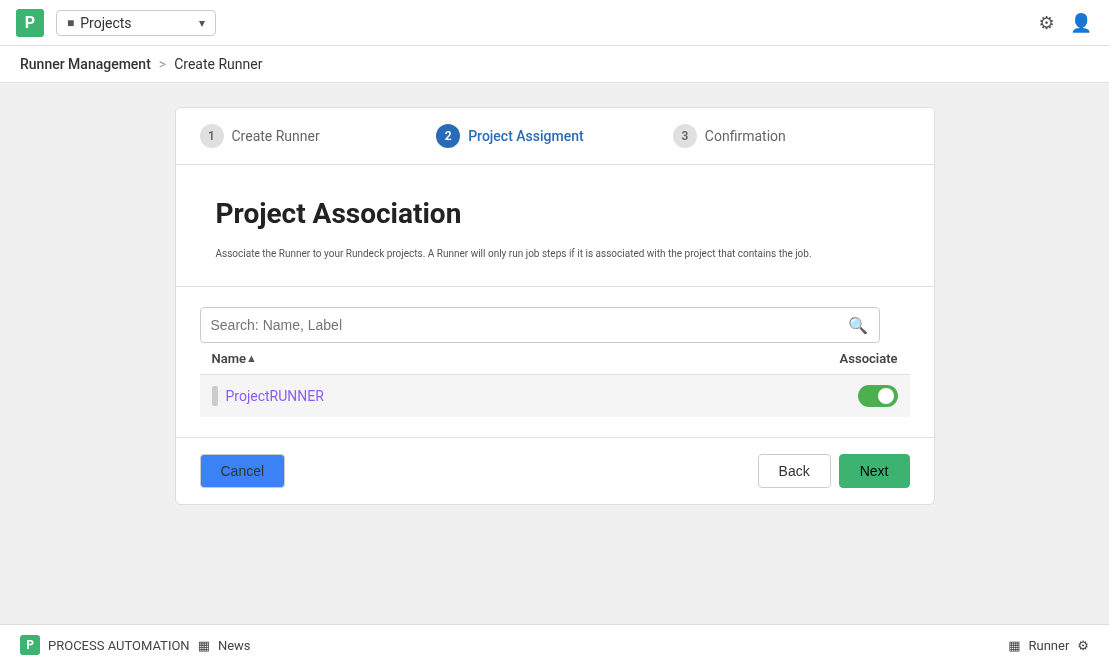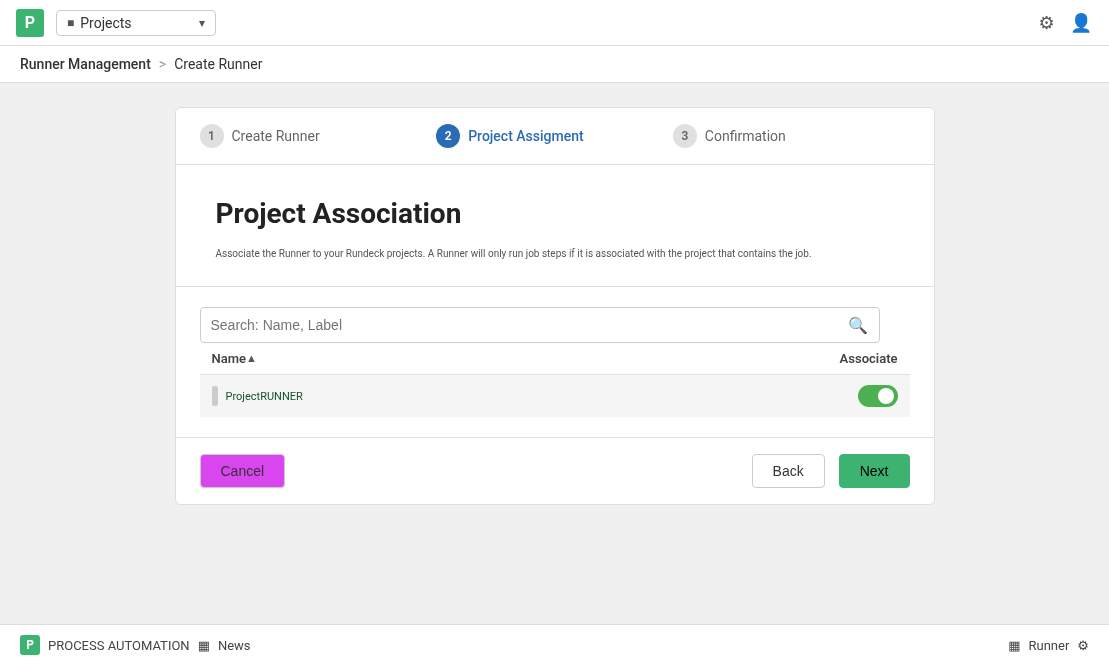--- a/index.html
+++ b/index.html
@@ -242,22 +242,22 @@
     }
     .row-indicator {
       width: 6px;
       height: 20px;
       background: #ccc;
       border-radius: 2px;
       margin-right: 8px;
     }
     .row-name-text {
       flex: 2;
-      font-size: 11px;
-      color: #14532d;
+      font-size: 14px;
+      color: #8b5cf6;
     }
     .row-label-text {
       flex: 2;
     }
     .row-assigned-cell {
       flex: 1;
       display: flex;
       justify-content: flex-end;
     }
 
@@ -301,37 +301,37 @@
       padding: 16px 24px;
     }
     .btn {
       padding: 8px 20px;
       border-radius: 4px;
       font-size: 14px;
       cursor: pointer;
       font-weight: 500;
     }
     .btn-cancel {
-      background: #d946ef;
+      background: #3b82f6;
       border: 1px solid #ccc;
       color: #333;
     }
     .btn-back {
       background: #fff;
       border: 1px solid #ccc;
       color: #333;
     }
     .btn-next {
       background: #3cb371;
       border: 1px solid #3cb371;
       color: #000000;
     }
     .btn-group-right {
       display: flex;
-      gap: 14px;
+      gap: 8px;
     }
 
     
     .bottom-bar {
       background: #fff;
       border-top: 1px solid #ddd;
       padding: 10px 20px;
       display: flex;
       align-items: center;
       justify-content: space-between;

